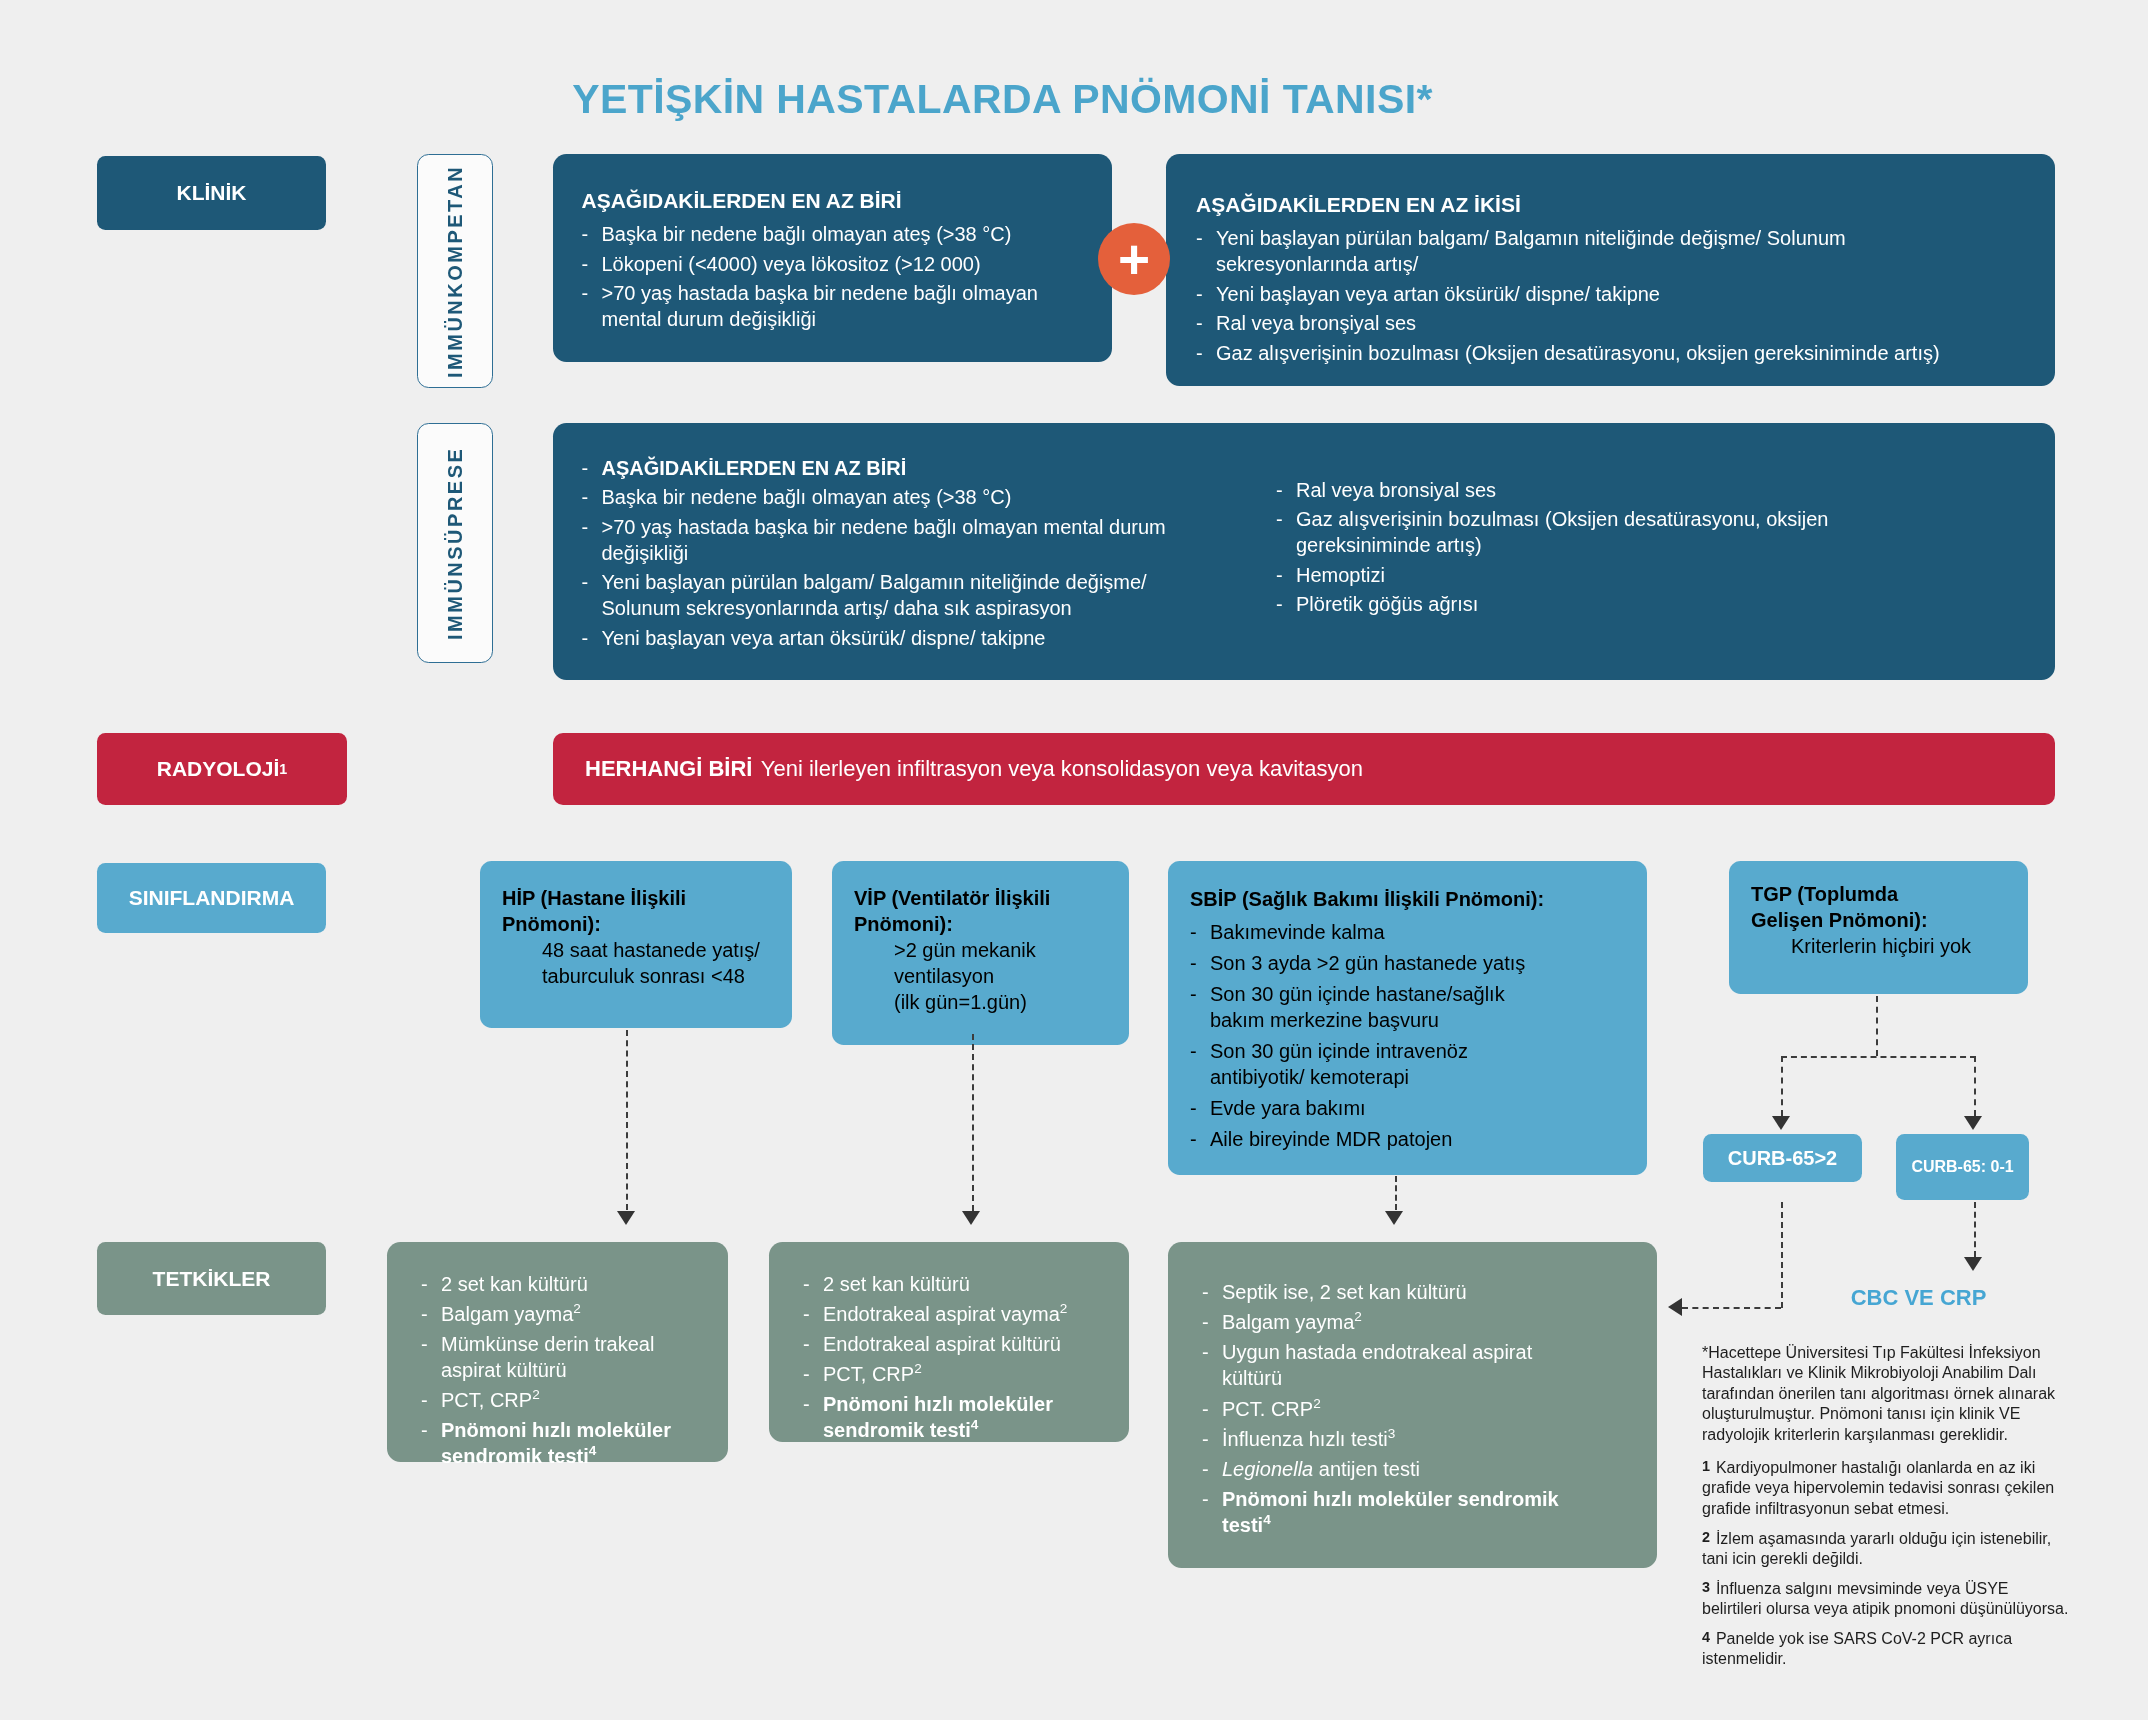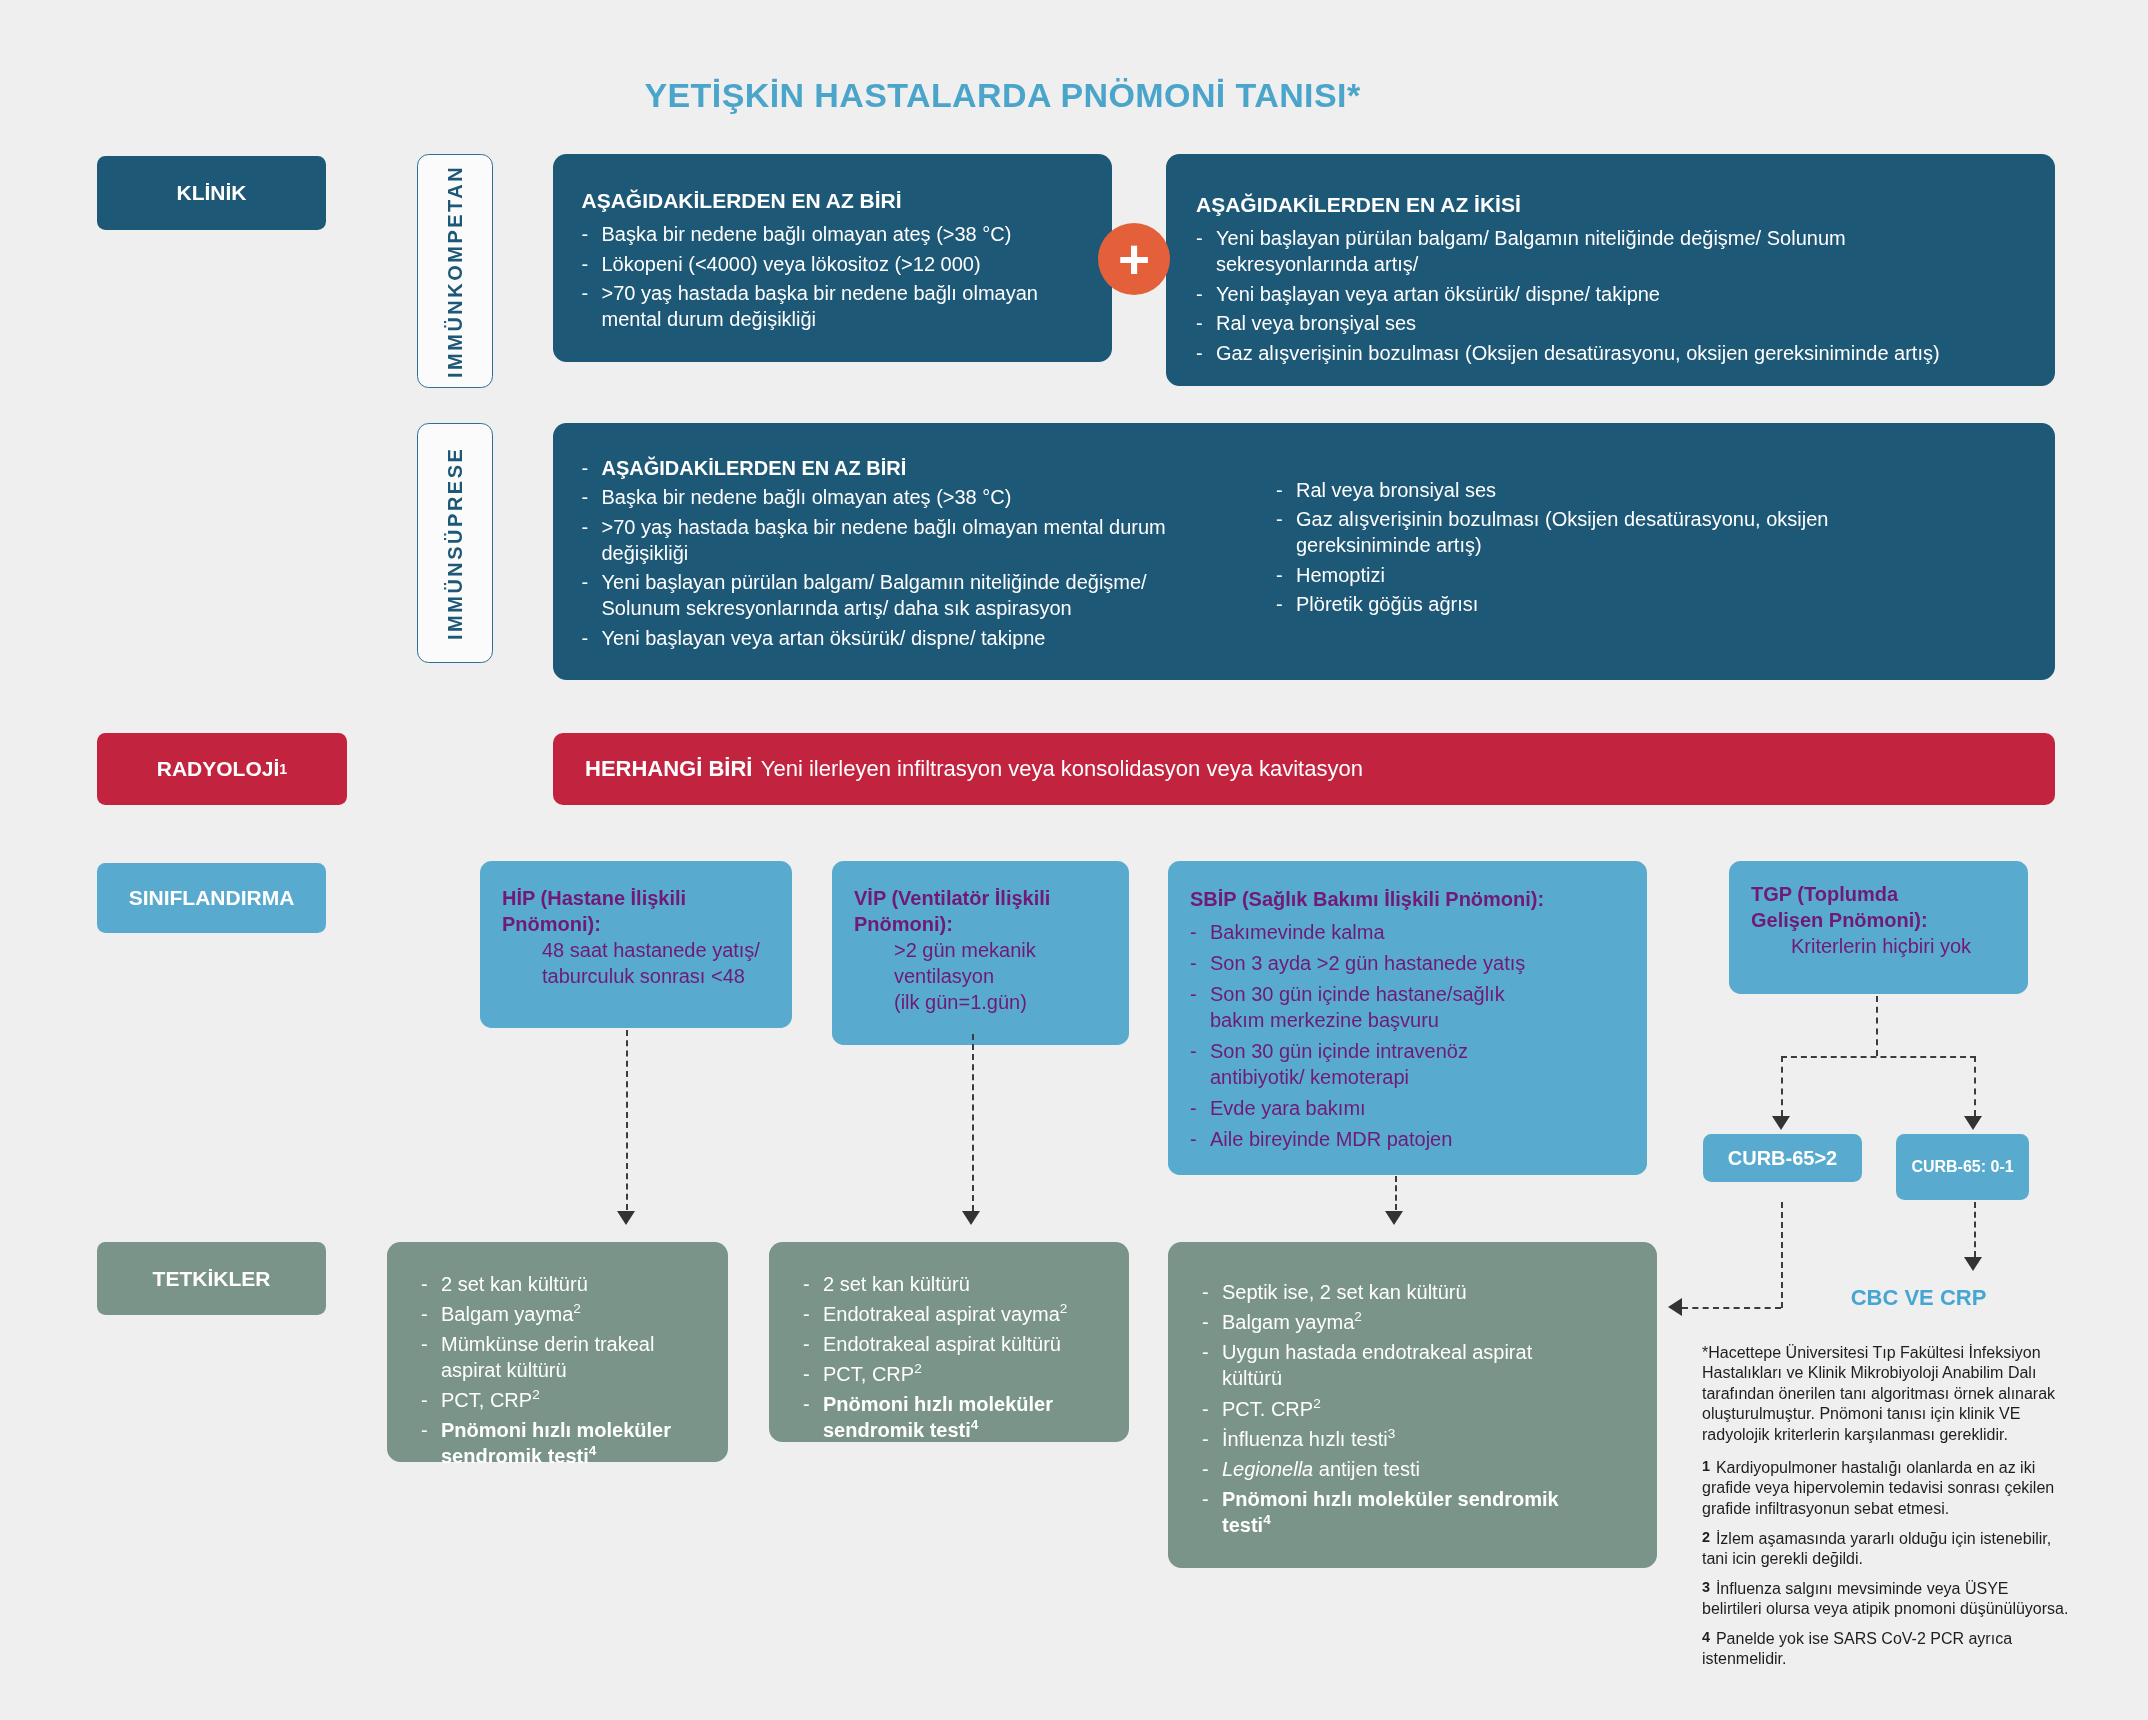--- a/index.html
+++ b/index.html
@@ -1,20 +1,20 @@
 <!DOCTYPE html>
 <html style="font-size:13.4px"><head>
 <meta charset="utf-8">
 <style>
   html,body { margin:0; padding:0; background:#EFEFEF; }
   body { font-family:"Liberation Sans","DejaVu Sans",sans-serif; }
   .page { position:relative; width:2148px; height:1720px; background:#EFEFEF; overflow:hidden; }
 
   .title { position:absolute; left:0; top:76px; width:2005px; text-align:center;
-           font-size:34px; font-weight:700; letter-spacing:0.4px; color:#4BA5CB; }
+           font-size:41px; font-weight:700; letter-spacing:0.4px; color:#4BA5CB; }
 
   .lbl { position:absolute; display:flex; align-items:center; justify-content:center;
          color:#fff; font-weight:700; font-size:21px; border-radius:8.4px; text-align:center; }
   .dark-bg  { background:#1E5877; }
   .light-bg { background:#58AACE; }
   .red-bg   { background:#C2243F; }
   .sage-bg  { background:#7A9489; }
 
   .vlbl { position:absolute; background:#FBFBFB; border:1.7px solid #2E6E94; border-radius:11.7px;
           color:#1E5877; font-weight:700; font-size:20px; letter-spacing:2.5px;
@@ -27,21 +27,21 @@
   li { display:flex; margin-bottom:3.4px; }
   .dash { flex:0 0 20px; }
   .li-body { white-space:pre-line; }
   .li-body.bold { font-weight:700; }
   sup { font-size:0.68em; line-height:0; vertical-align:super; }
   .col { position:absolute; }
 
   .bar { display:flex; align-items:center; font-size:22px; padding-left:32px; border-radius:10px; }
   .bar b { margin-right:8.4px; }
 
-  .bluebox { position:absolute; background:#58AACE; color:#701a75; border-radius:11.7px;
+  .bluebox { position:absolute; background:#58AACE; color:#000000; border-radius:11.7px;
              font-size:20px; line-height:1.3; padding:23.5px 22px; box-sizing:border-box; }
   .bluebox .title2 { font-weight:700; white-space:pre-line; }
   .bluebox .body { white-space:pre-line;margin-left:40px; }
   .bluebox ul { list-style:none; margin:6.7px 0 0 0; padding:0; }
   .bluebox li { margin-bottom:5px; }
 
   .testbox { position:absolute; background:#7A9489; color:#fff; border-radius:13.4px;
              font-size:20px; line-height:1.26; box-sizing:border-box; }
   .testbox li { margin-bottom:4.2px; }
 

